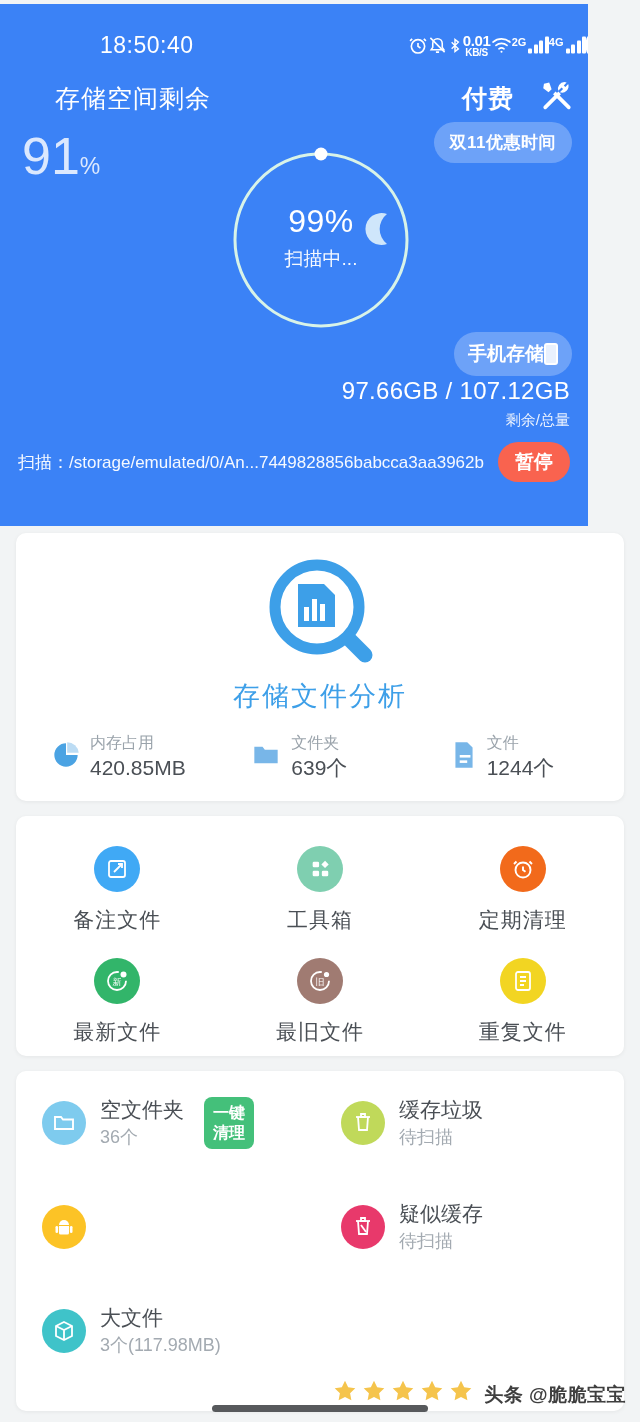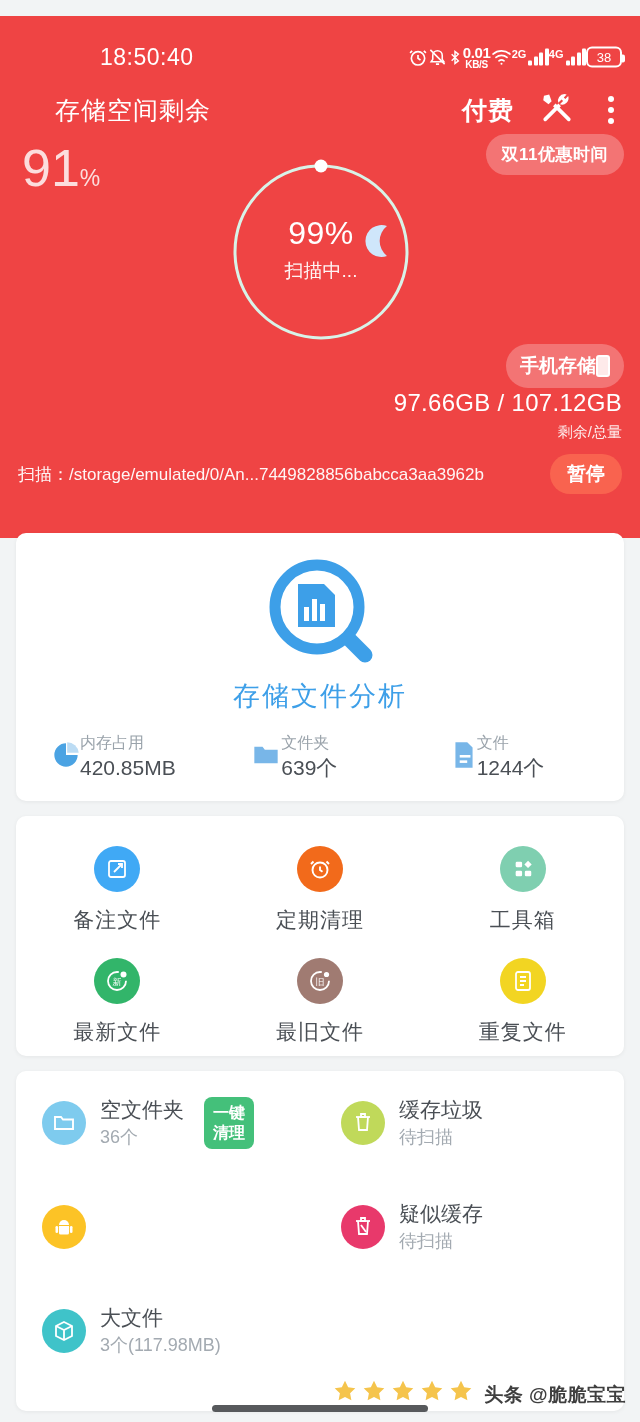--- a/index.html
+++ b/index.html
@@ -6,22 +6,22 @@
   html, body {
     width: 640px; height: 1422px;
     font-family: "Liberation Sans", "DejaVu Sans", sans-serif;
     background: #f2f4f5;
     overflow: hidden;
   }
   #app { position: relative; width: 640px; height: 1422px; }
 
   
   .header {
-    position: absolute; left: 0; top: 16px; width: 640px; height: 522px;
-    background: #ef4444;
+    position: absolute; left: 0; top: 4px; width: 588px; height: 522px;
+    background: #3b82f6;
     overflow: hidden;
   }
   .statusbar {
     position: absolute; left: 0; top: 20px; width: 640px; height: 42px;
     display: flex; align-items: center;
   }
   .sb-time {
     position: absolute; left: 100px; top: 50%; transform: translateY(-50%);
     color: #ffffff; font-size: 23px; letter-spacing: .5px;
   }
@@ -128,21 +128,21 @@
 
   .an-icon { position:absolute; left:50%; transform:translateX(-50%); top:22px; }
   .an-title {
     position:absolute; left:0; right:0; top: 145px; text-align:center;
     color:#3d9fe8; font-size: 27px; letter-spacing: 2px;
   }
   .an-stats {
     position:absolute; left:0; right:0; top: 200px;
     display:flex;
   }
-  .an-item { flex:1; display:flex; align-items:center; justify-content:flex-start; padding-left: 36px; }
+  .an-item { flex:1; display:flex; align-items:center; justify-content:flex-start; padding-left: 36px; gap:10px; }
   .an-item:nth-child(2){ padding-left: 26px; }
   .an-item:nth-child(3){ padding-left: 26px; }
   .an-txt { line-height: 1.25; }
   .an-k { font-size: 16px; color:#9aa3ab; }
   .an-v { font-size: 21px; color:#4a4f55; margin-top:2px; }
 
   .grid6 { position:absolute; left:0; right:0; top: 18px; }
   .grow { display:flex; }
   .gcell { flex:1; display:flex; flex-direction:column; align-items:center; padding: 12px 0; }
   .gbadge {
@@ -370,40 +370,40 @@
             <svg width="24" height="24" viewBox="0 0 24 24" fill="none" stroke="#fff" stroke-width="1.8">
               <rect x="4" y="4" width="16" height="16" rx="2"></rect>
                 <path d="M9 15l8-8"></path>
                 <path d="M13 7h4v4"></path>
             </svg>
           </span>
           <span class="glabel2">备注文件</span>
         </div>
 
         <div class="gcell">
-          <span class="gbadge" style="background:#f26a1b">
-            <svg width="24" height="24" viewBox="0 0 24 24" fill="none" stroke="#fff" stroke-width="1.9">
-              <circle cx="12" cy="13" r="7.5"></circle>
-                <path d="M12 9.5V13l2.5 1.8"></path>
-                <path d="M5.5 4.5 3 7M18.5 4.5 21 7"></path>
-            </svg>
-          </span>
-          <span class="glabel2">定期清理</span>
-        </div>
-
-        <div class="gcell">
           <span class="gbadge" style="background:#7fcfb0">
             <svg width="22" height="22" viewBox="0 0 24 24" fill="#fff">
               <rect x="4" y="4" width="7" height="6" rx="1.4"></rect>
                 <rect x="4" y="14" width="7" height="6" rx="1.4"></rect>
               <rect x="14" y="14" width="7" height="6" rx="1.4"></rect>
                 <path d="M17.5 3l4 4-4 4-4-4z"></path>
             </svg>
           </span>
           <span class="glabel2">工具箱</span>
+        </div>
+
+        <div class="gcell">
+          <span class="gbadge" style="background:#f26a1b">
+            <svg width="24" height="24" viewBox="0 0 24 24" fill="none" stroke="#fff" stroke-width="1.9">
+              <circle cx="12" cy="13" r="7.5"></circle>
+                <path d="M12 9.5V13l2.5 1.8"></path>
+                <path d="M5.5 4.5 3 7M18.5 4.5 21 7"></path>
+            </svg>
+          </span>
+          <span class="glabel2">定期清理</span>
         </div>
       </div>
 
       <div class="grow">
 
         <div class="gcell">
           <span class="gbadge" style="background:#32b56a">
             <svg width="26" height="26" viewBox="0 0 26 26">
               <circle cx="13" cy="13" r="9" fill="none" stroke="#fff" stroke-width="1.8" stroke-dasharray="44 12"></circle>
               <circle cx="19.5" cy="6.5" r="3" fill="#fff"></circle>

